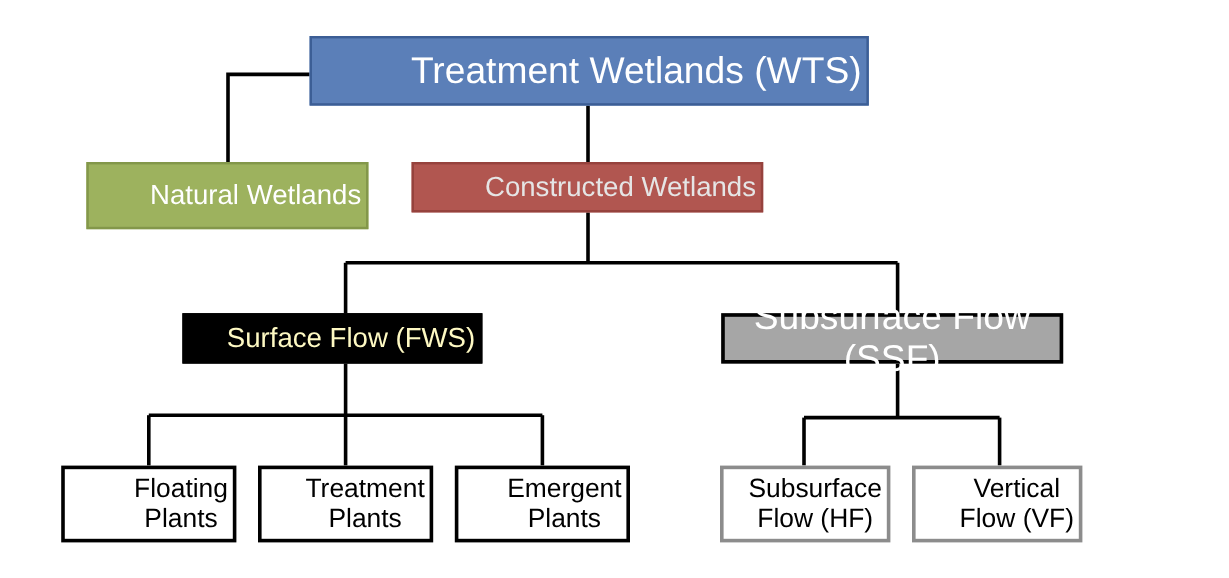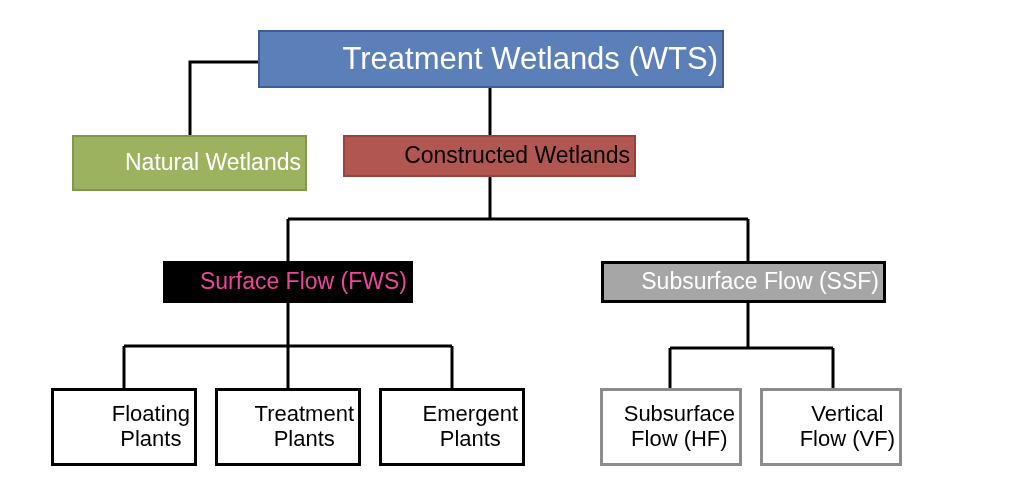--- a/index.html
+++ b/index.html
@@ -60,49 +60,49 @@
     color: #ffffff;
     font-size: 23px;
   }
   #node-constructed {
     left: 343px;
     top: 135px;
     width: 293px;
     height: 42px;
     background: #b15650;
     border: 2px solid #96423d;
-    color: #000000;
+    color: #e5e5e5;
     font-size: 23px;
   }
 
   
   #node-fws {
-    left: 163px;
+    left: 152px;
     top: 261px;
     width: 250px;
     height: 42px;
     background: #000000;
     border: 2px solid #000000;
-    color: #ec4899;
+    color: #fef9c3;
     font-size: 23px;
   }
   #node-ssf {
     left: 601px;
     top: 261px;
     width: 285px;
     height: 42px;
     background: #a6a6a6;
     border: 3px solid #000000;
     color: #ffffff;
-    font-size: 23px;
+    font-size: 31px;
   }
 
   
   .leaf {
-    height: 78px;
+    height: 64px;
     background: #ffffff;
     color: #000000;
     font-size: 22px;
   }
   .leaf-black { border: 3px solid #000000; }
   .leaf-gray  { border: 3px solid #8c8c8c; }
 
   #node-floating   { left: 51px;  top: 388px; width: 146px; }
   #node-submerged  { left: 215px; top: 388px; width: 146px; }
   #node-emergent   { left: 379px; top: 388px; width: 146px; }

